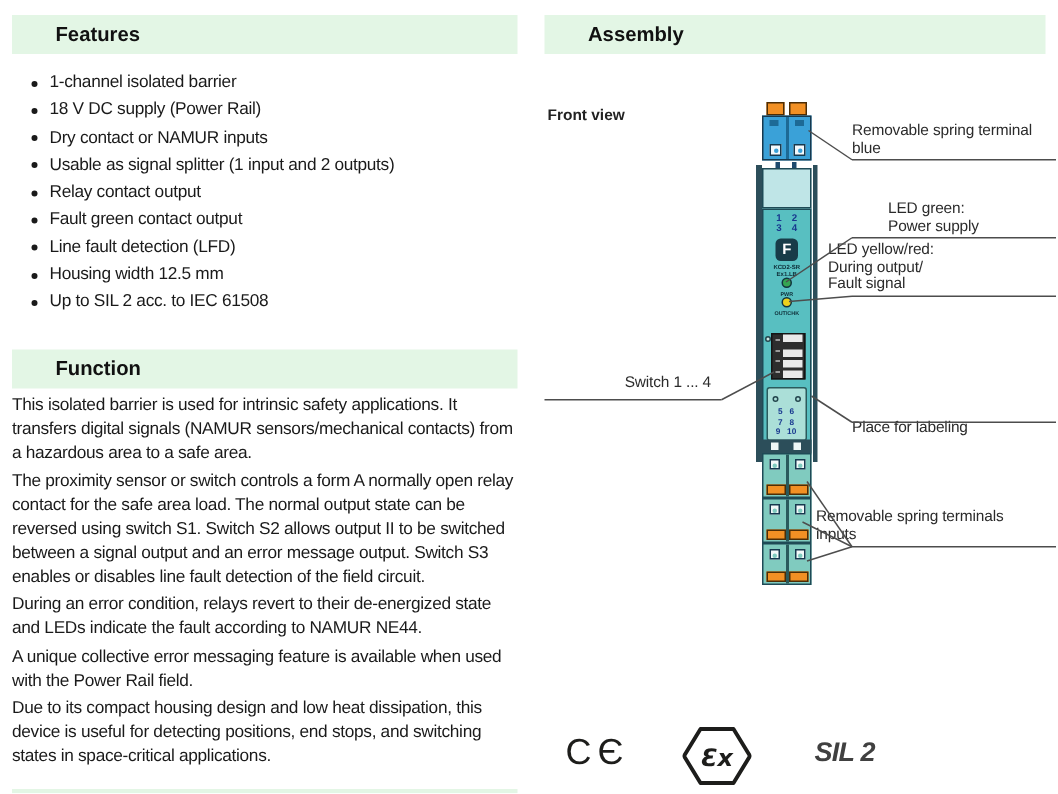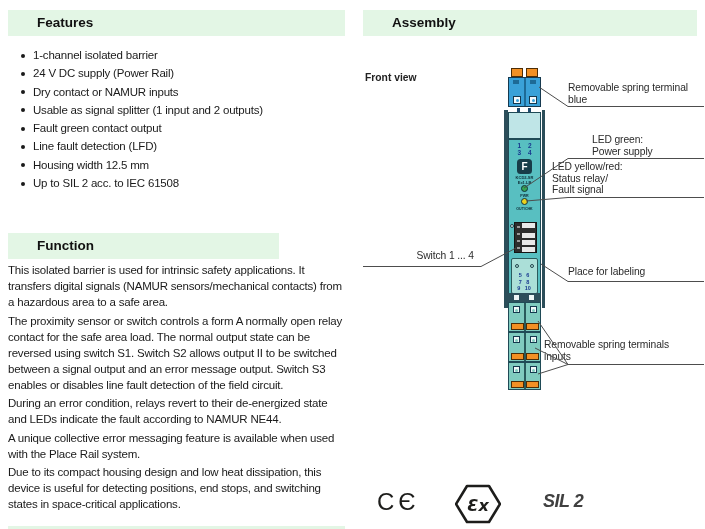--- a/index.html
+++ b/index.html
@@ -7,21 +7,21 @@
   .page {
     position:relative; width:705px; height:529px; background:#ffffff;
     font-family:"Liberation Sans", sans-serif; color:#1a1a1a; overflow:hidden;
   }
   
   .secbar { position:absolute; height:26px; background:#e3f6e5; }
   .secbar .sectitle {
     position:absolute; left:13px; top:5px; font-size:13.5px; font-weight:bold; color:#111;padding-left:16px;
   }
   #features-bar { left:8px; top:10px; width:337px; }
-  #function-bar { left:8px; top:233px; width:271px;text-align:right; }
+  #function-bar { left:8px; top:233px; width:337px;text-align:right; }
   #assembly-bar { left:363px; top:10px; width:334px; }
   
   .feature-list { position:absolute; left:8px; top:46px; width:337px; list-style:none; }
   .feature-list li {
     position:relative; padding-left:25px; font-size:11.5px; letter-spacing:-0.2px;
     line-height:18.3px; color:#1a1a1a;
   }
   .feature-list li::before {
     content:""; position:absolute; left:13px; top:7.5px; width:4px; height:4px;
     border-radius:50%; background:#1a1a1a;
@@ -32,21 +32,21 @@
     font-size:11.5px; letter-spacing:-0.2px; line-height:16px; margin:0 0 2.5px 0; color:#1a1a1a;
   }
   .bottom-sliver { position:absolute; left:8px; top:526px; width:337px; height:3px; background:#e3f6e5; }
   
   .front-view { position:absolute; left:365px; top:72px; font-size:10.3px; font-weight:bold; color:#222; }
   .callout { position:absolute; font-size:10.3px; letter-spacing:-0.1px; line-height:11.6px; color:#2b2b2b; }
   #co-terminal-blue   { left:568px; top:82px;  width:132px; }
   #co-led-green       { left:568px; top:134px; width:132px;margin-left:24px; }
   #co-led-yellow      { left:552px; top:161px; width:132px; }
   #co-switch          { left:364px; top:250px; width:110px;text-align:right; }
-  #co-labeling        { left:568px; top:266px; width:132px; }
+  #co-labeling        { left:568px; top:280px; width:132px; }
   #co-terminals-green { left:544px; top:339px; width:136px; }
   
   #leader-svg { position:absolute; left:0; top:0; z-index:3; pointer-events:none; }
   
   .device { position:absolute; left:477px; top:62px; width:92px; height:330px; z-index:1; }
   .device div, .device i, .device b, .device em { position:absolute; }
   .clip { width:12px; height:9px; background:#f29024; border:1px solid #4d2d05; }
   .clip-tl { left:34px; top:6px; } .clip-tr { left:49px; top:6px; }
   .blue-term { left:31px; top:15px; width:33px; height:30px; background:#3aa1d8; border:1px solid #16394f; }
   .bt-divider { left:14.5px; top:0; width:2px; height:100%; background:#1d6a96; }
@@ -111,38 +111,39 @@
 <body>
 
 <div class="page">
 
   <div class="secbar" id="features-bar">
     <span class="sectitle">Features</span>
   </div>
 
   <ul class="feature-list">
     <li>1-channel isolated barrier</li>
-    <li>24 V DC supply (Power Rail)</li>
+    <li>18 V DC supply (Power Rail)</li>
     <li>Dry contact or NAMUR inputs</li>
     <li>Usable as signal splitter (1 input and 2 outputs)</li>
+    <li>Relay contact output</li>
     <li>Fault green contact output</li>
     <li>Line fault detection (LFD)</li>
     <li>Housing width 12.5 mm</li>
     <li>Up to SIL 2 acc. to IEC 61508</li>
   </ul>
 
   <div class="secbar" id="function-bar">
     <span class="sectitle">Function</span>
   </div>
 
   <div class="function-text">
     <p>This isolated barrier is used for intrinsic safety applications. It transfers digital signals (NAMUR sensors/mechanical contacts) from a hazardous area to a safe area.</p>
     <p>The proximity sensor or switch controls a form A normally open relay contact for the safe area load. The normal output state can be reversed using switch S1. Switch S2 allows output II to be switched between a signal output and an error message output. Switch S3 enables or disables line fault detection of the field circuit.</p>
     <p>During an error condition, relays revert to their de-energized state and LEDs indicate the fault according to NAMUR NE44.</p>
-    <p>A unique collective error messaging feature is available when used with the Place Rail system.</p>
+    <p>A unique collective error messaging feature is available when used with the Power Rail field.</p>
     <p>Due to its compact housing design and low heat dissipation, this device is useful for detecting positions, end stops, and switching states in space-critical applications.</p>
   </div>
 
   <div class="bottom-sliver"></div>
 
   <div class="secbar" id="assembly-bar">
     <span class="sectitle">Assembly</span>
   </div>
 
   <div class="front-view">Front view</div>
@@ -266,21 +267,21 @@
   <div class="callout" id="co-terminal-blue">
     <div>Removable spring terminal</div>
     <div>blue</div>
   </div>
   <div class="callout" id="co-led-green">
     <div>LED green:</div>
     <div>Power supply</div>
   </div>
   <div class="callout" id="co-led-yellow">
     <div>LED yellow/red:</div>
-    <div>Status relay/</div>
+    <div>During output/</div>
     <div>Fault signal</div>
   </div>
   <div class="callout" id="co-switch">
     <div>Switch 1 ... 4</div>
   </div>
   <div class="callout" id="co-labeling">
     <div>Place for labeling</div>
   </div>
   <div class="callout" id="co-terminals-green">
     <div>Removable spring terminals</div>

